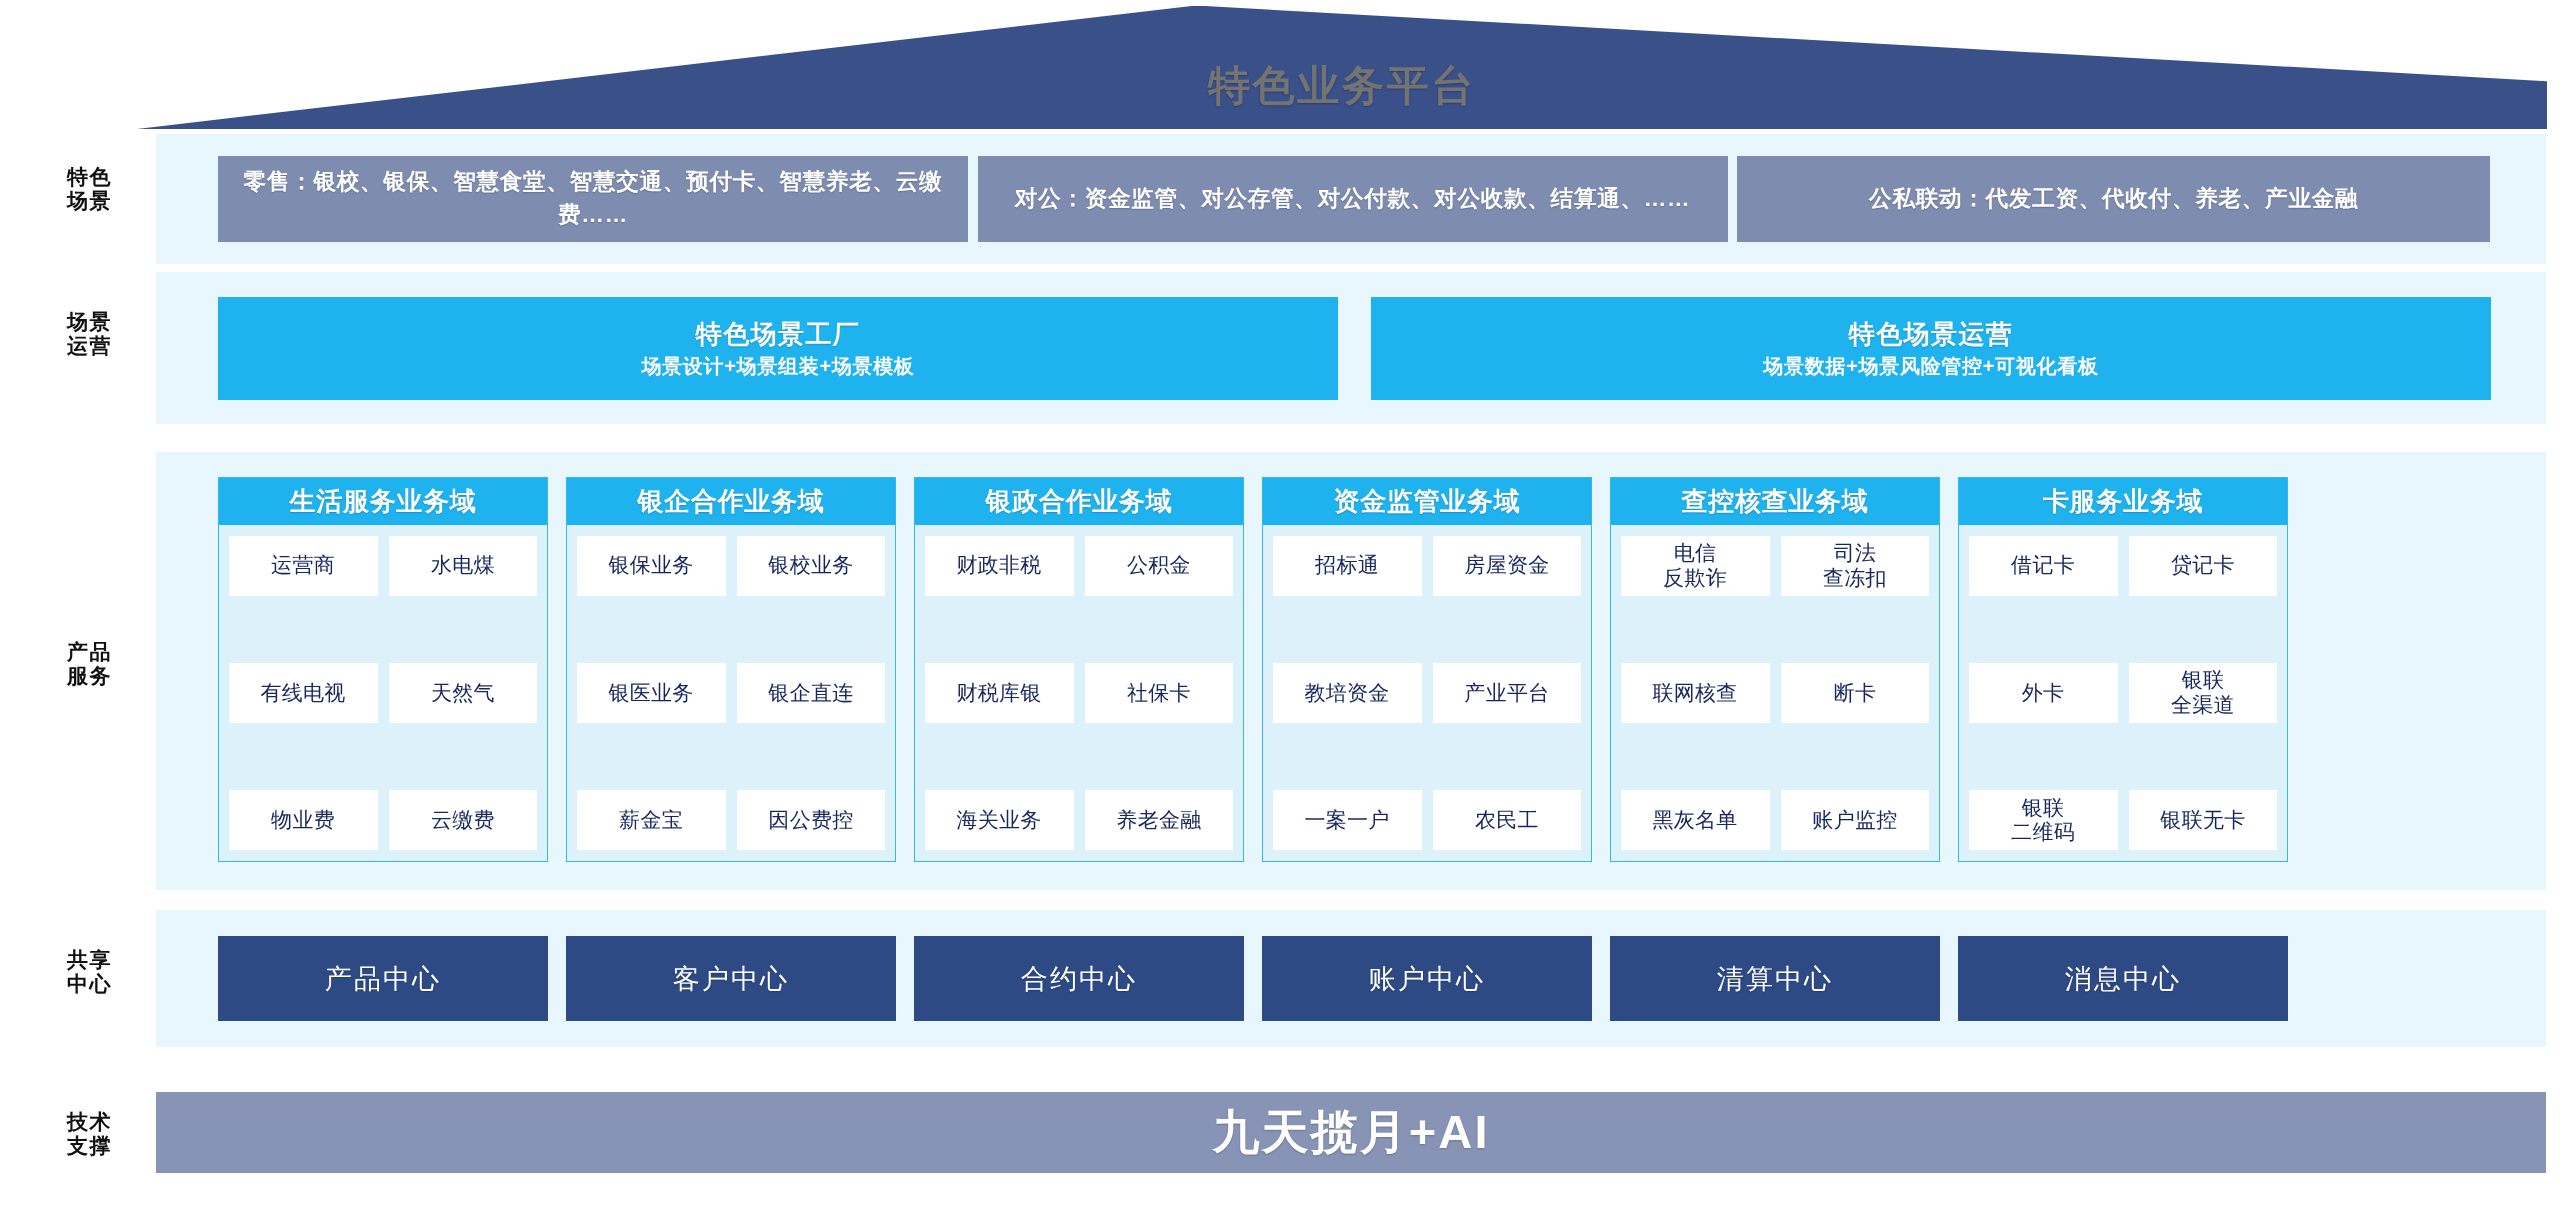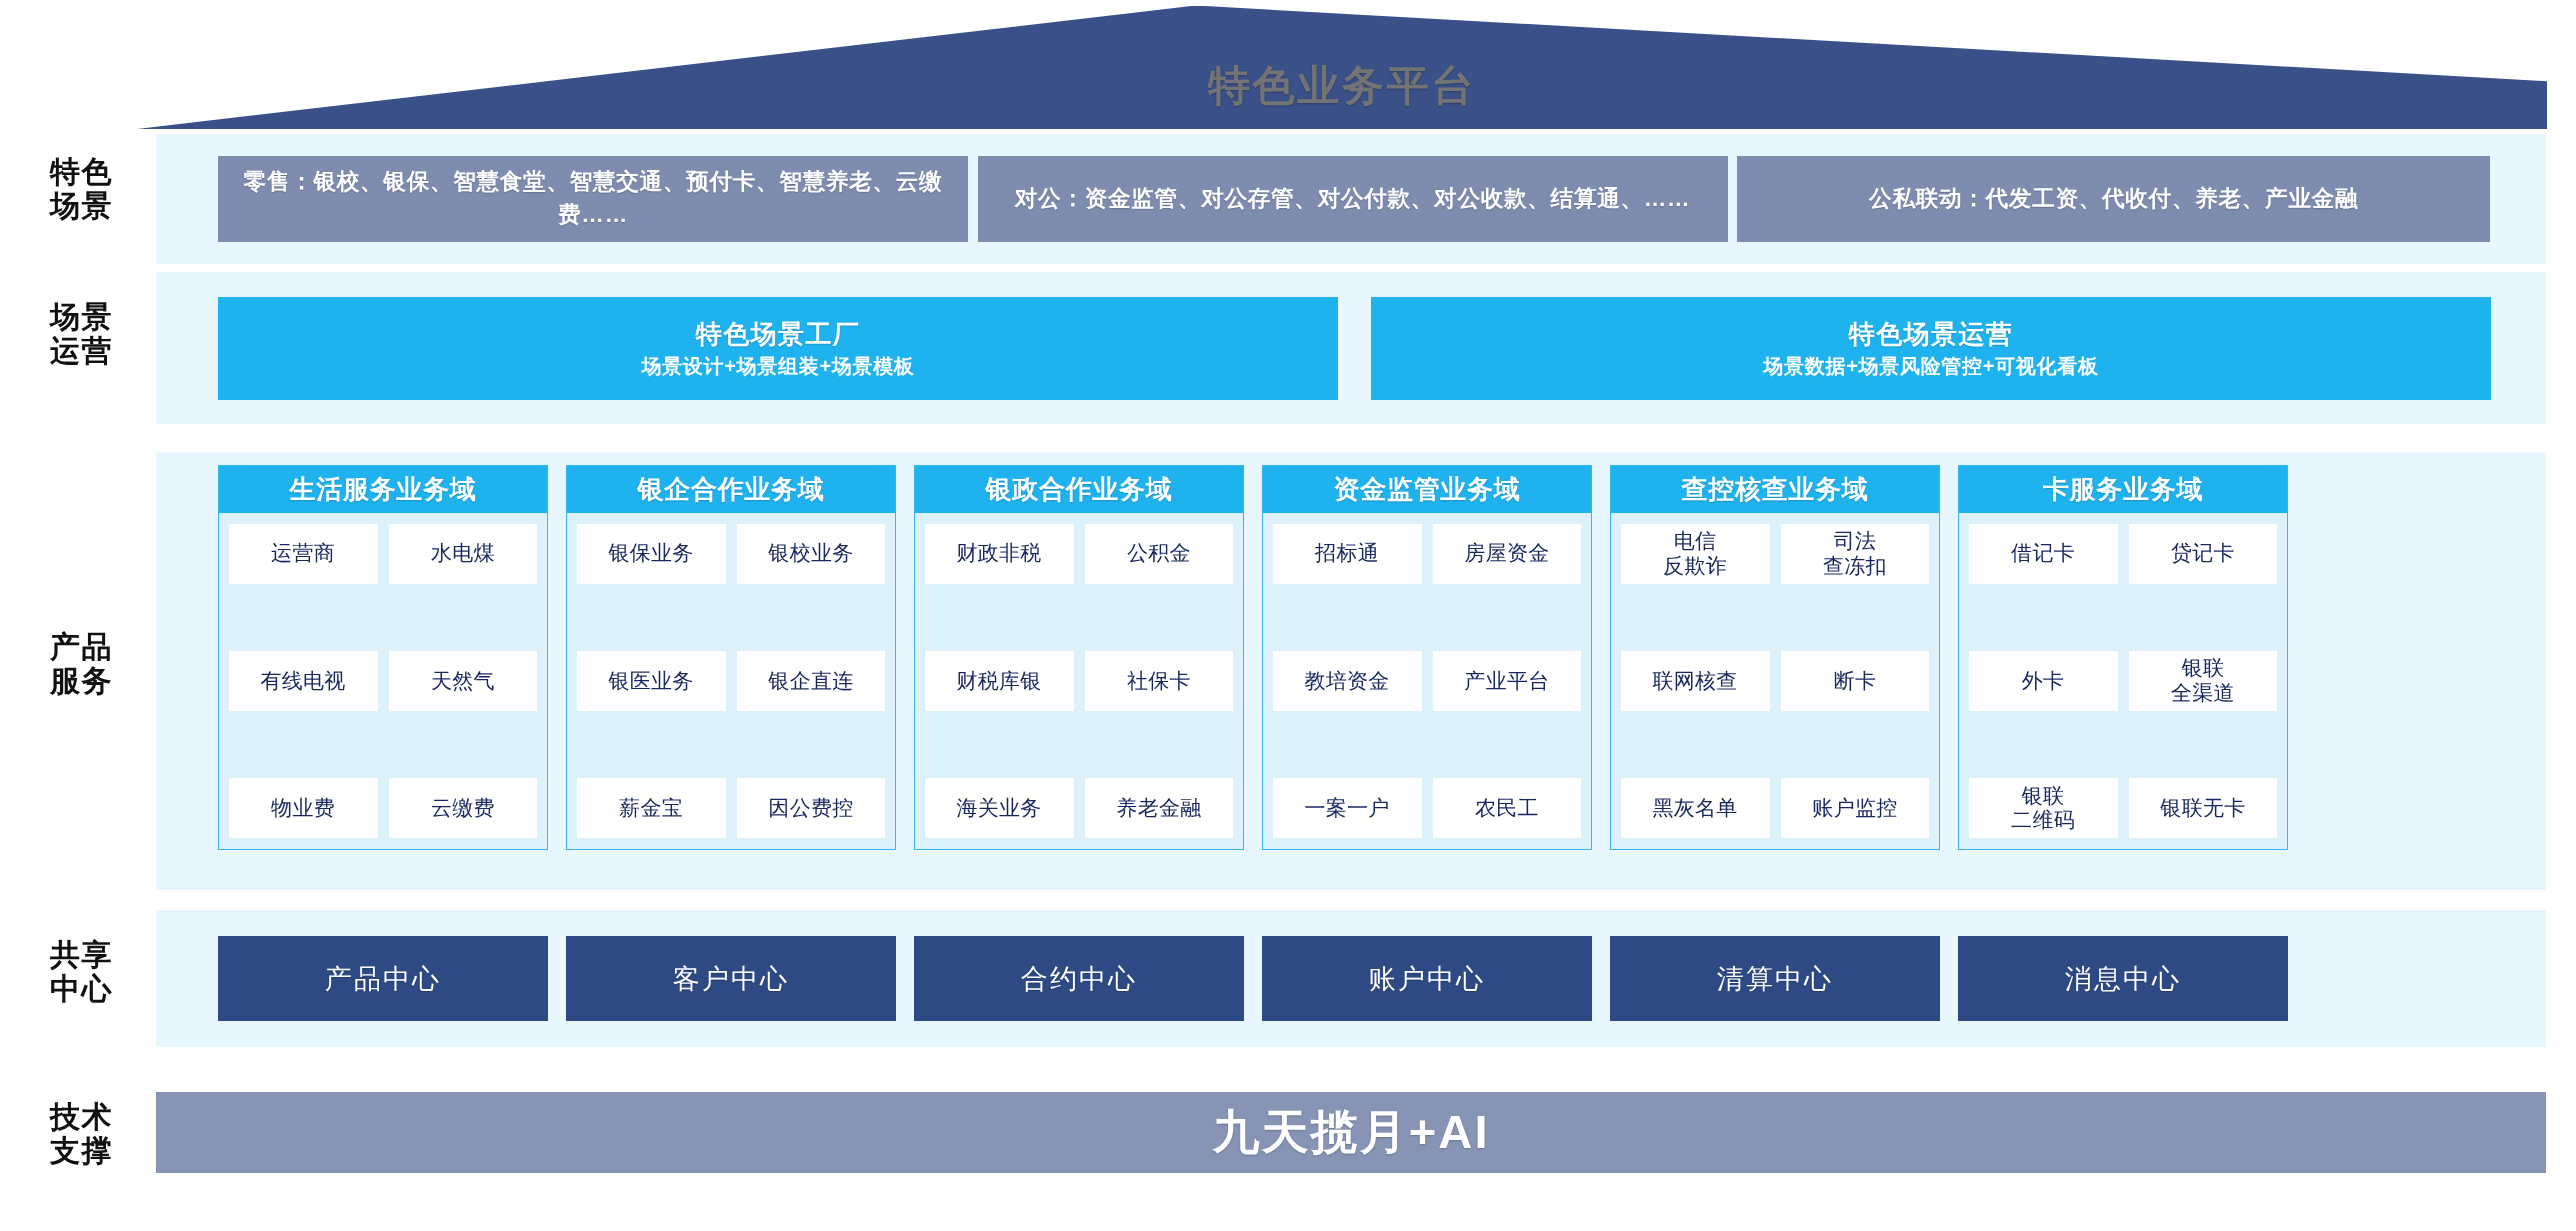--- a/index.html
+++ b/index.html
@@ -16,23 +16,23 @@
   .roof-title{
     position:absolute;left:0;top:0;width:100%;height:123px;
     display:flex;align-items:flex-end;justify-content:center;
     padding-bottom:15px;box-sizing:border-box;
     font-size:42px;font-weight:bold;color:#737373;letter-spacing:2.7px;
     text-shadow:0 1.4px 2.1px rgba(0,0,0,.25);
   }
 
   
   .rowlabel{
-    position:absolute;left:15px;width:133px;
+    position:absolute;left:23px;width:133px;
     display:flex;flex-direction:column;align-items:center;justify-content:center;
-    font-size:30px;font-weight:bold;line-height:1.12;color:#111111;
+    font-size:21px;font-weight:bold;line-height:1.12;color:#111111;
     text-align:right;letter-spacing:1.4px;
   }
 
   
   .band{position:absolute;left:156px;width:2390px;background:#e8f6fd;}
 
   
   .scn-inner{position:absolute;display:flex;gap:9.6px;}
   .scn-box{
     background:#7e8cb0;color:#ffffff;
@@ -141,21 +141,21 @@
       <div class="ops-title">特色场景工厂</div>
       <div class="ops-sub">场景设计+场景组装+场景模板</div>
     </div>
     <div class="ops-box" style="width:1120px;">
       <div class="ops-title">特色场景运营</div>
       <div class="ops-sub">场景数据+场景风险管控+可视化看板</div>
     </div>
   </div>
 
   <div class="band" style="top:452px;height:438px;"></div>
-  <div class="dom-inner" style="left:218px;top:465px;width:2273px;height:385px;">
+  <div class="dom-inner" style="left:218px;top:477px;width:2273px;height:385px;">
 
     <div class="domain">
       <div class="dom-head">生活服务业务域</div>
       <div class="dom-body">
         <div class="dom-row">
           <div class="cell">运营商</div>
           <div class="cell">水电煤</div>
         </div>
         <div class="dom-row">
           <div class="cell">有线电视</div>

